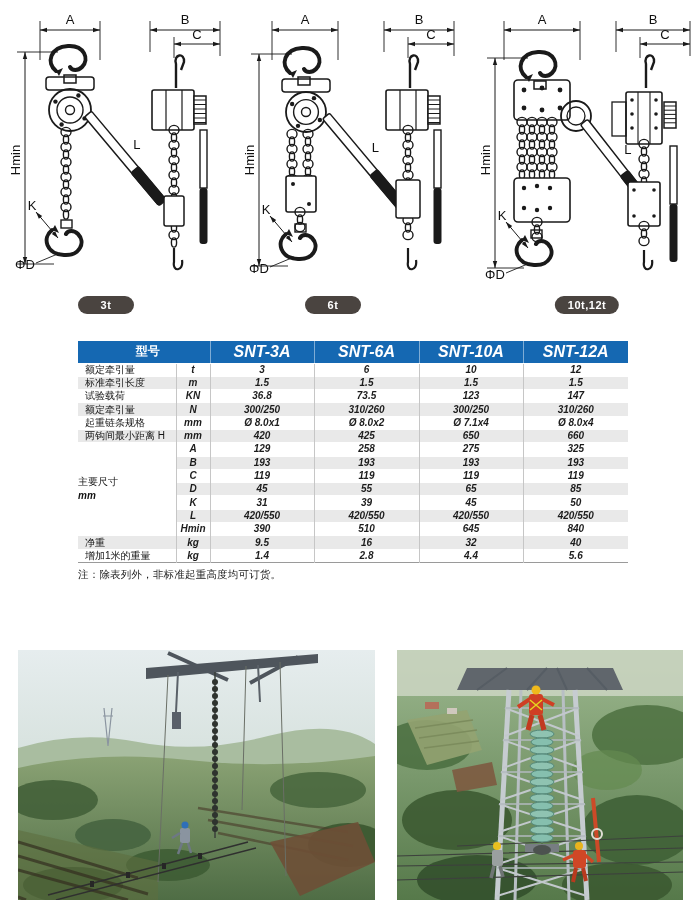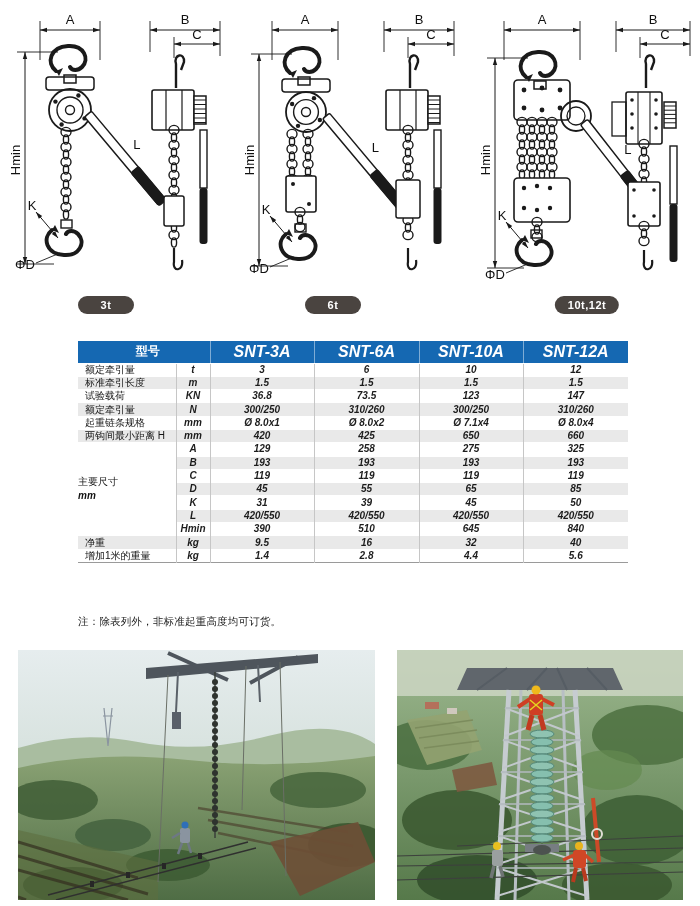--- a/index.html
+++ b/index.html
@@ -25,21 +25,21 @@
     font-style:italic;border-left:1px solid rgba(255,255,255,.45);padding:0;}
   thead th.th-model{font-style:normal;text-align:center;padding-left:8px;border-left:none;font-size:12px;}
   tbody td{height:13.3px;line-height:12px;padding:0;font-size:10px;text-align:center;
     color:#141414;border-top:1px solid #fff;}
   tbody tr.alt td{background:var(--rowAlt);}
   td.lbl{text-align:left;padding-left:7px;}
   td.unit,td.val{border-left:1px solid #c6c6c6;font-style:italic;font-weight:bold;color:#1c1c1c;}
   td.group{background:#fff !important;text-align:left;vertical-align:middle;border-top:1px solid #fff;}
   td.group .t{font-size:10px;color:#141414;}
   td.group .it{font-style:italic;font-weight:bold;font-size:10px;margin-top:2px;}
-  .note{position:absolute;top:583px;left:78px;font-size:10.5px;color:#1c1c1c;letter-spacing:.2px;margin-top:47px;}
+  .note{position:absolute;top:583px;left:78px;font-size:10.5px;color:#1c1c1c;letter-spacing:.2px;}
 
   
   .photos{position:absolute;top:650px;left:0;width:700px;height:250px;}
   .ph{position:absolute;top:0;height:250px;overflow:hidden;}
   .ph svg{display:block;width:100%;height:100%;}
   .ph1{left:18px;width:357px;}
   .ph2{left:397px;width:286px;}
 </style>
 </head>
 <body>

